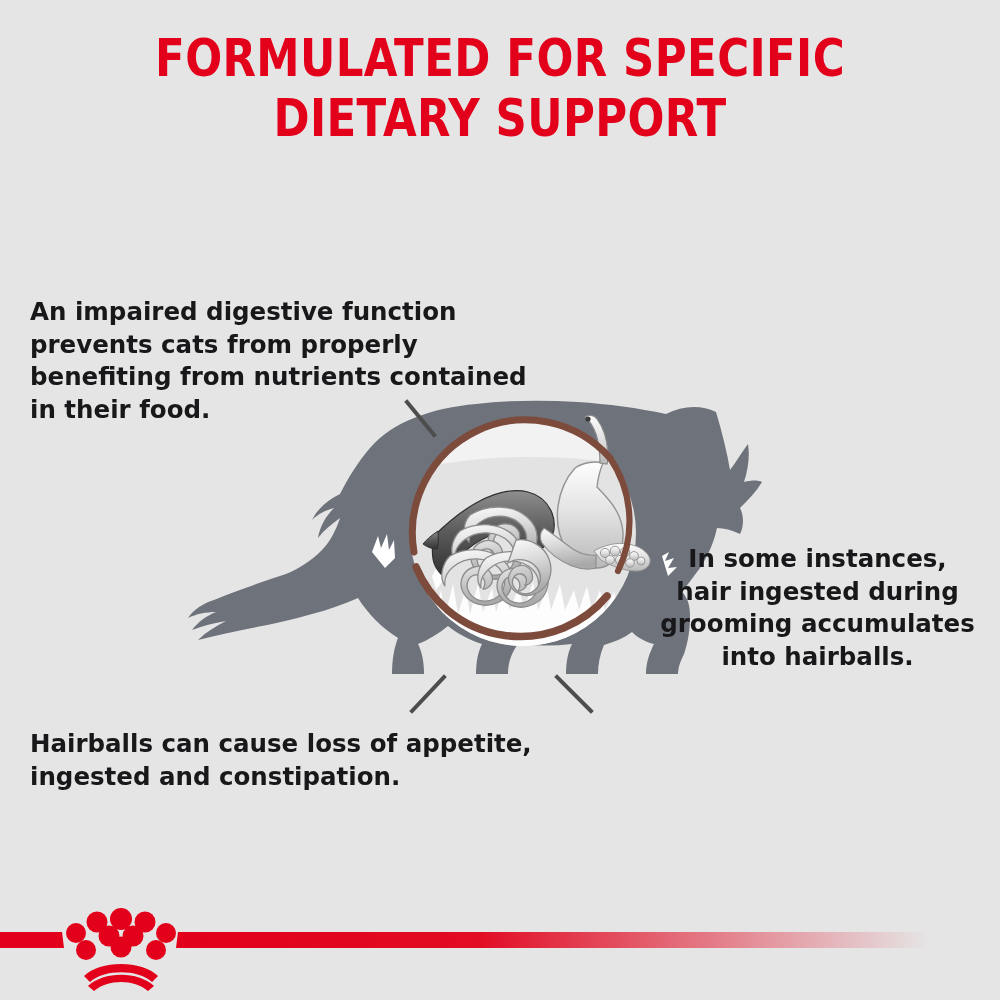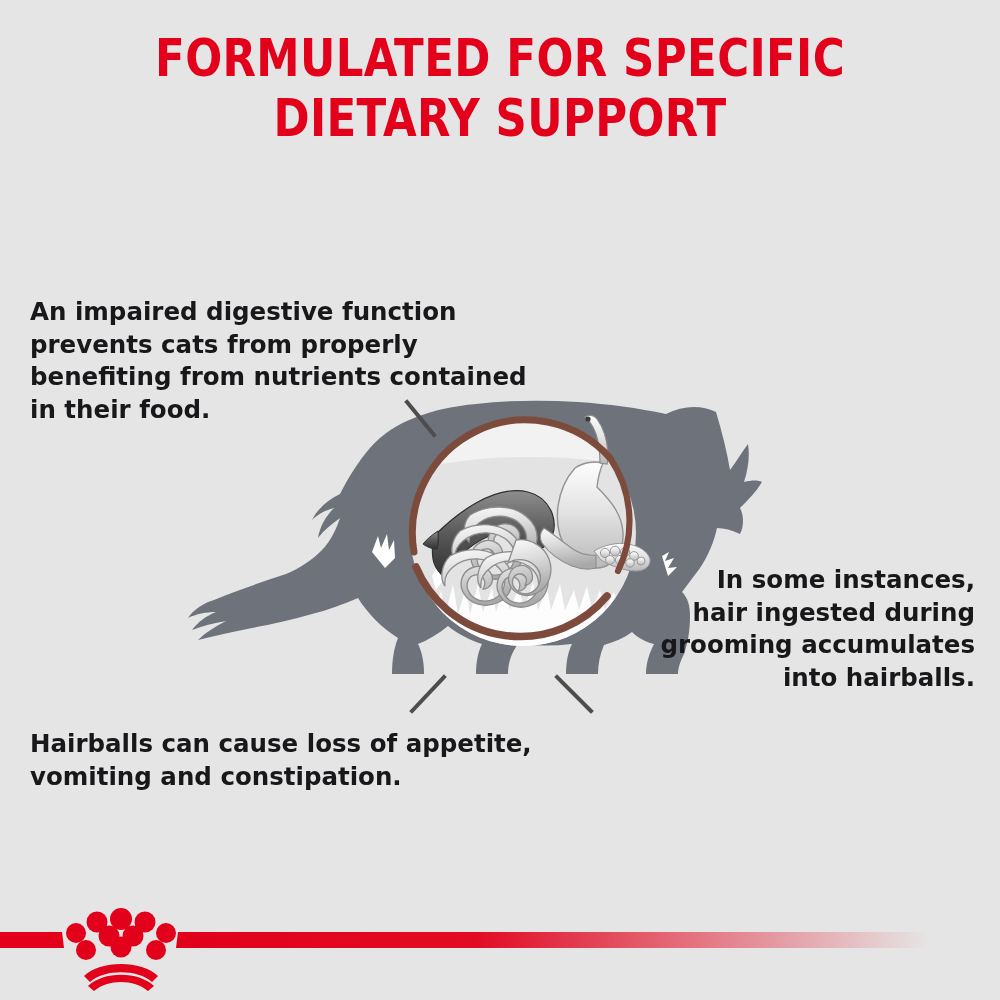--- a/index.html
+++ b/index.html
@@ -46,23 +46,23 @@
     font-weight: 700;
   }
   #text-digestive {
     left: 30px;
     top: 296px;
     width: 500px;
     text-align: left;
   }
   #text-hairballs-form {
     left: 660px;
-    top: 564px;
+    top: 543px;
     width: 315px;
-    text-align: right;
+    text-align: center;
   }
   #text-hairballs-effect {
     left: 30px;
     top: 728px;
     width: 520px;
     text-align: left;
   }
 
   
   #leaders {
@@ -314,21 +314,21 @@
     <g>
       <line x1="970" y1="710" x2="589" y2="710" stroke="url(#gLineRL)" stroke-width="4"></line>
       <line x1="591" y1="711" x2="557" y2="677" stroke="#4D4D4D" stroke-width="4" stroke-linecap="square"></line>
     </g>
   </svg>
 
   <div class="body-text" id="text-digestive">An impaired digestive function prevents cats from properly benefiting from nutrients contained in their food.</div>
 
   <div class="body-text" id="text-hairballs-form">In some instances, hair ingested during grooming accumulates into hairballs.</div>
 
-  <div class="body-text" id="text-hairballs-effect">Hairballs can cause loss of appetite, vomiting and constipation.</div>
+  <div class="body-text" id="text-hairballs-effect">Hairballs can cause loss of appetite, ingested and constipation.</div>
 
   <svg id="brandbar" viewBox="0 0 1000 100">
     <defs>
       <linearGradient id="gRedFade" x1="0" y1="0" x2="1" y2="0">
         <stop offset="0%" stop-color="#E2001A" stop-opacity="1"></stop>
         <stop offset="40%" stop-color="#E2001A" stop-opacity="0.95"></stop>
         <stop offset="72%" stop-color="#E2001A" stop-opacity="0.45"></stop>
         <stop offset="100%" stop-color="#E2001A" stop-opacity="0"></stop>
       </linearGradient>
     </defs>

